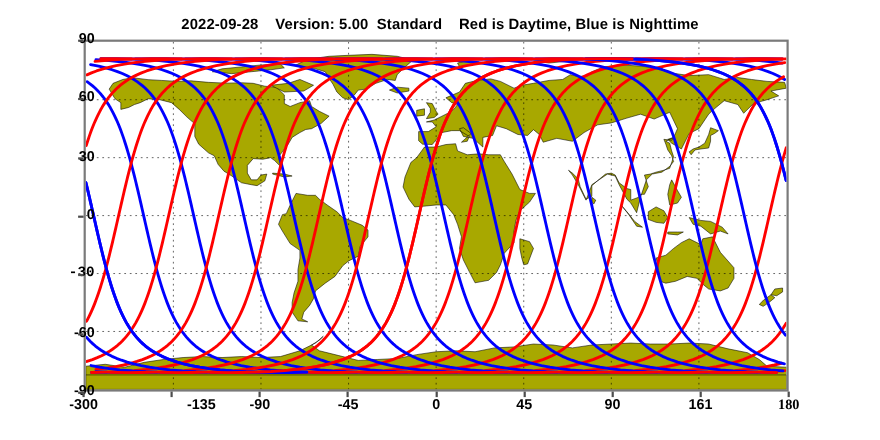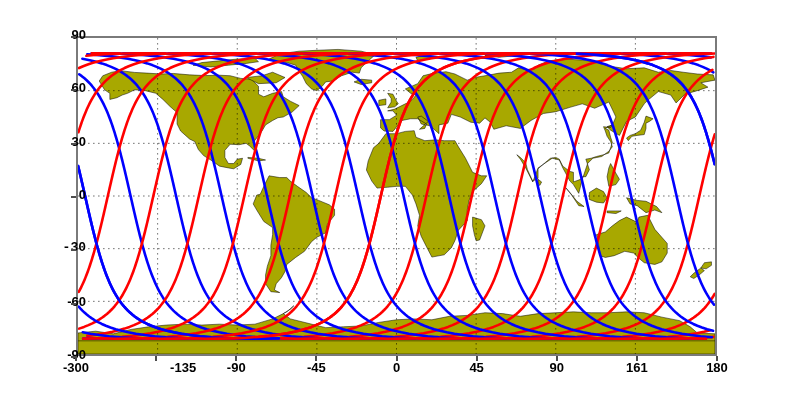--- a/index.html
+++ b/index.html
@@ -20,20 +20,21 @@
          font-size:13px;font-weight:bold;color:#000;}
   .xtick{position:absolute;text-align:center;width:80px;
          font-size:13px;font-weight:bold;color:#000;}
   .tickmark{position:absolute;background:#4d4d4d;}
 </style>
 </head>
 <body>
 
 <div id="root">
 
+  <div id="title">2022-09-28    Version: 5.00  Standard    Red is Daytime, Blue is Nighttime</div>
 
   <div id="plotframe">
     <div id="plotclip">
       <svg class="layer" id="mapsvg" viewBox="-180 -90 360 180" preserveAspectRatio="none">
           <path d="M -168 -65.5 L -166 -68.5 L -161 -70.5 L -156 -71.4 L -148 -70.4 L -141 -70 L -133 -69.5 L -126 -69.8 L -117 -69 L -108 -68.6 L -100 -68.8 L -94 -68.5 L -88 -67 L -82 -66.5 L -78 -62.5 L -78 -58 L -75 -56.5 L -70 -58.5 L -65 -59.5 L -64 -56.5 L -60 -54 L -55 -51.5 L -59 -47.8 L -64 -45 L -67 -44.6 L -70 -43 L -74 -40.5 L -76 -37 L -79 -33 L -81 -30.5 L -80 -25.5 L -83 -28.5 L -85 -30 L -89 -29.2 L -94 -29.5 L -97 -26 L -97 -22 L -95 -18.5 L -92 -18.5 L -90 -21 L -87 -21.5 L -88 -18 L -92 -15.5 L -95 -16 L -100 -17 L -105 -20.5 L -109 -23 L -112 -26.5 L -114 -31 L -117 -32.5 L -122 -37 L -124 -41 L -124 -47.5 L -128 -51 L -132 -55 L -136 -58.5 L -142 -60 L -148 -60.5 L -152 -58.5 L -155 -57.5 L -158 -56 L -162 -55 L -162 -58.5 L -165 -60.5 L -168 -65.5 Z" fill="#A8A800" stroke="#000000" stroke-width="0.5" vector-effect="non-scaling-stroke" stroke-linejoin="round"></path>
           <path d="M -45 -60 L -42 -62.5 L -40 -65 L -36 -65.5 L -31 -68.5 L -25 -70.5 L -21 -70 L -20 -73 L -17 -76 L -12 -80.5 L -20 -82.5 L -33 -83.5 L -45 -83 L -55 -82.5 L -62 -81.5 L -68 -80 L -72 -78 L -68 -76 L -62 -76 L -57 -74.5 L -55 -71 L -53 -68 L -51 -64 L -48 -61 L -45 -60 Z" fill="#A8A800" stroke="#000000" stroke-width="0.5" vector-effect="non-scaling-stroke" stroke-linejoin="round"></path>
           <path d="M -105 -73.5 L -95 -74.5 L -85 -75.5 L -78 -76.5 L -80 -78.5 L -90 -78 L -100 -77 L -110 -76 L -115 -74.5 L -105 -73.5 Z" fill="#A8A800" stroke="#000000" stroke-width="0.5" vector-effect="non-scaling-stroke" stroke-linejoin="round"></path>
           <path d="M -85 -67.5 L -76 -68.5 L -70 -70.5 L -63 -67.5 L -68 -64.5 L -78 -64 L -85 -67.5 Z" fill="#A8A800" stroke="#000000" stroke-width="0.5" vector-effect="non-scaling-stroke" stroke-linejoin="round"></path>
           <path d="M -81 4.5 L -79 -0.5 L -77 -1 L -75 -5.5 L -72 -11.5 L -66 -10.5 L -62 -10.5 L -60 -8.5 L -56 -5.5 L -51 -2 L -48 1 L -44 2.5 L -38 5 L -35 7.5 L -35 11 L -39 16 L -40 21 L -45 23.5 L -48 26 L -52 31.5 L -57 35 L -62 39 L -63 43 L -65 46.5 L -68 50 L -69 53.5 L -66 55 L -71 54.5 L -74 50 L -74 45 L -73 40 L -71 34 L -71 28 L -70 22 L -70 18 L -75 14.5 L -79 8 L -81 4.5 Z" fill="#A8A800" stroke="#000000" stroke-width="0.5" vector-effect="non-scaling-stroke" stroke-linejoin="round"></path>
           <path d="M -17 -14.8 L -16 -20 L -13 -27.5 L -10 -30 L -6 -35.5 L 0 -35.5 L 5 -36.8 L 10 -37.2 L 11 -33.5 L 16 -31.5 L 22 -32 L 27 -31.5 L 33 -31.5 L 35 -28 L 39 -21.5 L 43 -13.5 L 48 -11.5 L 51 -11.5 L 48 -7 L 43 -2.5 L 41 2.5 L 40 8 L 40 14 L 35 19.5 L 33 25.5 L 31 29.5 L 27 33.5 L 20 34.8 L 17 29 L 14 23 L 12 17 L 13 11 L 11 4.5 L 9 -0.5 L 5 -5.5 L 0 -5.5 L -5 -5 L -11 -4.5 L -14 -8.5 L -17 -14.8 Z" fill="#A8A800" stroke="#000000" stroke-width="0.5" vector-effect="non-scaling-stroke" stroke-linejoin="round"></path>
@@ -149,16 +150,16 @@
       <div class="xtick" style="left: 276.375px; top: 360px; text-align: center;">-45</div>
       <div class="tickmark" style="left: 315.375px; top: 356px; width: 2px; height: 5px;"></div>
       <div class="xtick" style="left: 356.5px; top: 360px;">0</div>
       <div class="tickmark" style="left: 395.5px; top: 356px; width: 2px; height: 5px;"></div>
       <div class="xtick" style="left: 436.625px; top: 360px;">45</div>
       <div class="tickmark" style="left: 475.625px; top: 356px; width: 2px; height: 5px;"></div>
       <div class="xtick" style="left: 516.75px; top: 360px;">90</div>
       <div class="tickmark" style="left: 555.75px; top: 356px; width: 2px; height: 5px;"></div>
       <div class="xtick" style="left: 596.875px; top: 360px;">161</div>
       <div class="tickmark" style="left: 635.875px; top: 356px; width: 2px; height: 5px;"></div>
-      <div class="xtick" style="left: 677px; top: 360px;">180</div>
+      <div class="xtick" style="left: 677px; top: 360px; font-family: Liberation Serif, serif;">180</div>
       <div class="tickmark" style="left: 716px; top: 356px; width: 2px; height: 5px;"></div>
     </div>
 </div>
 
 </body></html>

